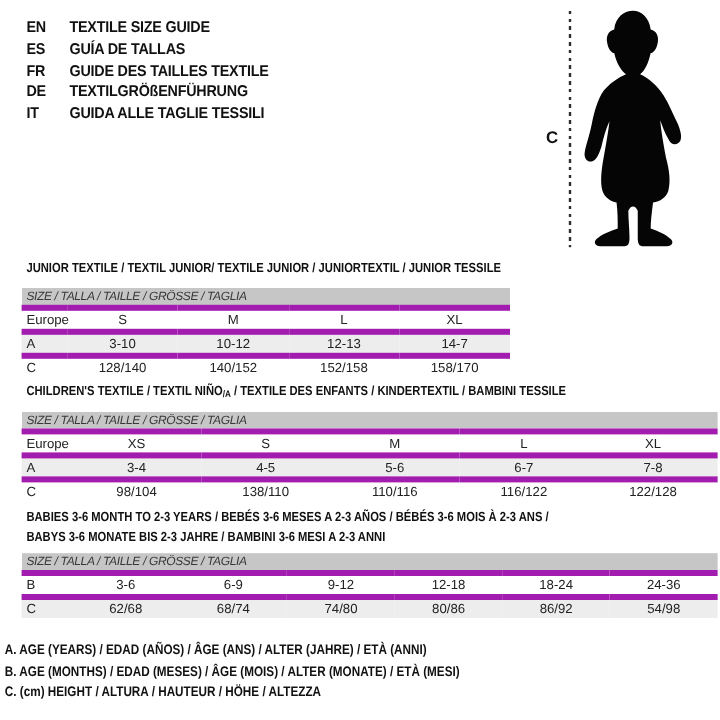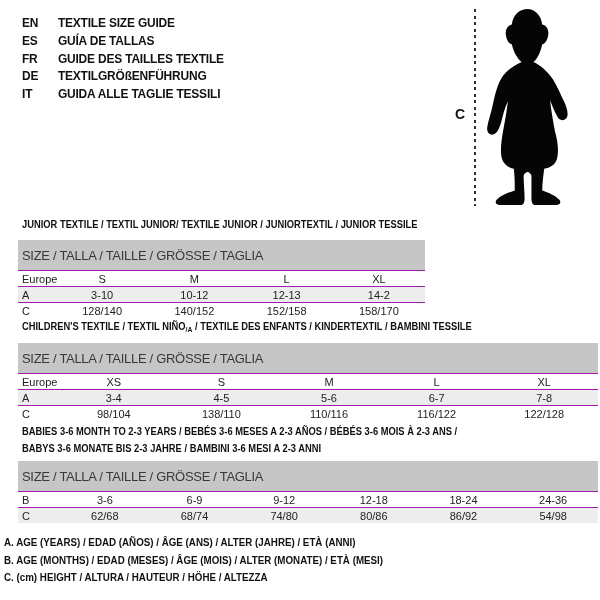--- a/index.html
+++ b/index.html
@@ -41,27 +41,27 @@
   #sec2-title{left:22px;top:318px;}
   #tbl2-wrap{left:18px;top:343px;width:580px;}
   #sec3-title{left:22px;top:423px;}
   #tbl3-wrap{left:18px;top:461px;width:580px;}
 
   table.size-table{
     border-collapse:collapse;table-layout:fixed;width:100%;
     font-size:11px;color:#222;
   }
   th.size-head{
-    background:var(--bar);font-weight:normal;font-size:13px;color:#383838;
-    text-align:left;height:30px;padding:0 0 0 4px;letter-spacing:-0.3px;
-    white-space:nowrap;overflow:hidden;
+    background:var(--bar);font-weight:normal;font-size:10px;color:#383838;
+    text-align:left;height:14px;padding:0 0 0 4px;letter-spacing:-0.3px;
+    white-space:nowrap;overflow:hidden;font-style:italic;
   }
   tbody td{height:15px;text-align:center;padding:0;font-weight:normal;}
   td.lab{text-align:left;padding-left:4px;}
-  tbody tr{border-top:1px solid #a21caf;}
+  tbody tr{border-top:5px solid #a21caf;}
   tbody tr:nth-child(even){background:var(--stripe);}
 
   
   #legend{left:4px;top:534px;}
   .legend-line{
     font-weight:bold;font-size:11.5px;line-height:17.6px;color:#111;
     white-space:nowrap;transform:scaleX(0.85);transform-origin:0 0;
   }
 </style>
 </head>
@@ -159,21 +159,21 @@
           <td>S</td>
           <td>M</td>
           <td>L</td>
           <td>XL</td>
         </tr>
         <tr>
           <td class="lab">A</td>
           <td>3-10</td>
           <td>10-12</td>
           <td>12-13</td>
-          <td>14-2</td>
+          <td>14-7</td>
         </tr>
         <tr>
           <td class="lab">C</td>
           <td>128/140</td>
           <td>140/152</td>
           <td>152/158</td>
           <td>158/170</td>
         </tr>
       </tbody>
     </table>

